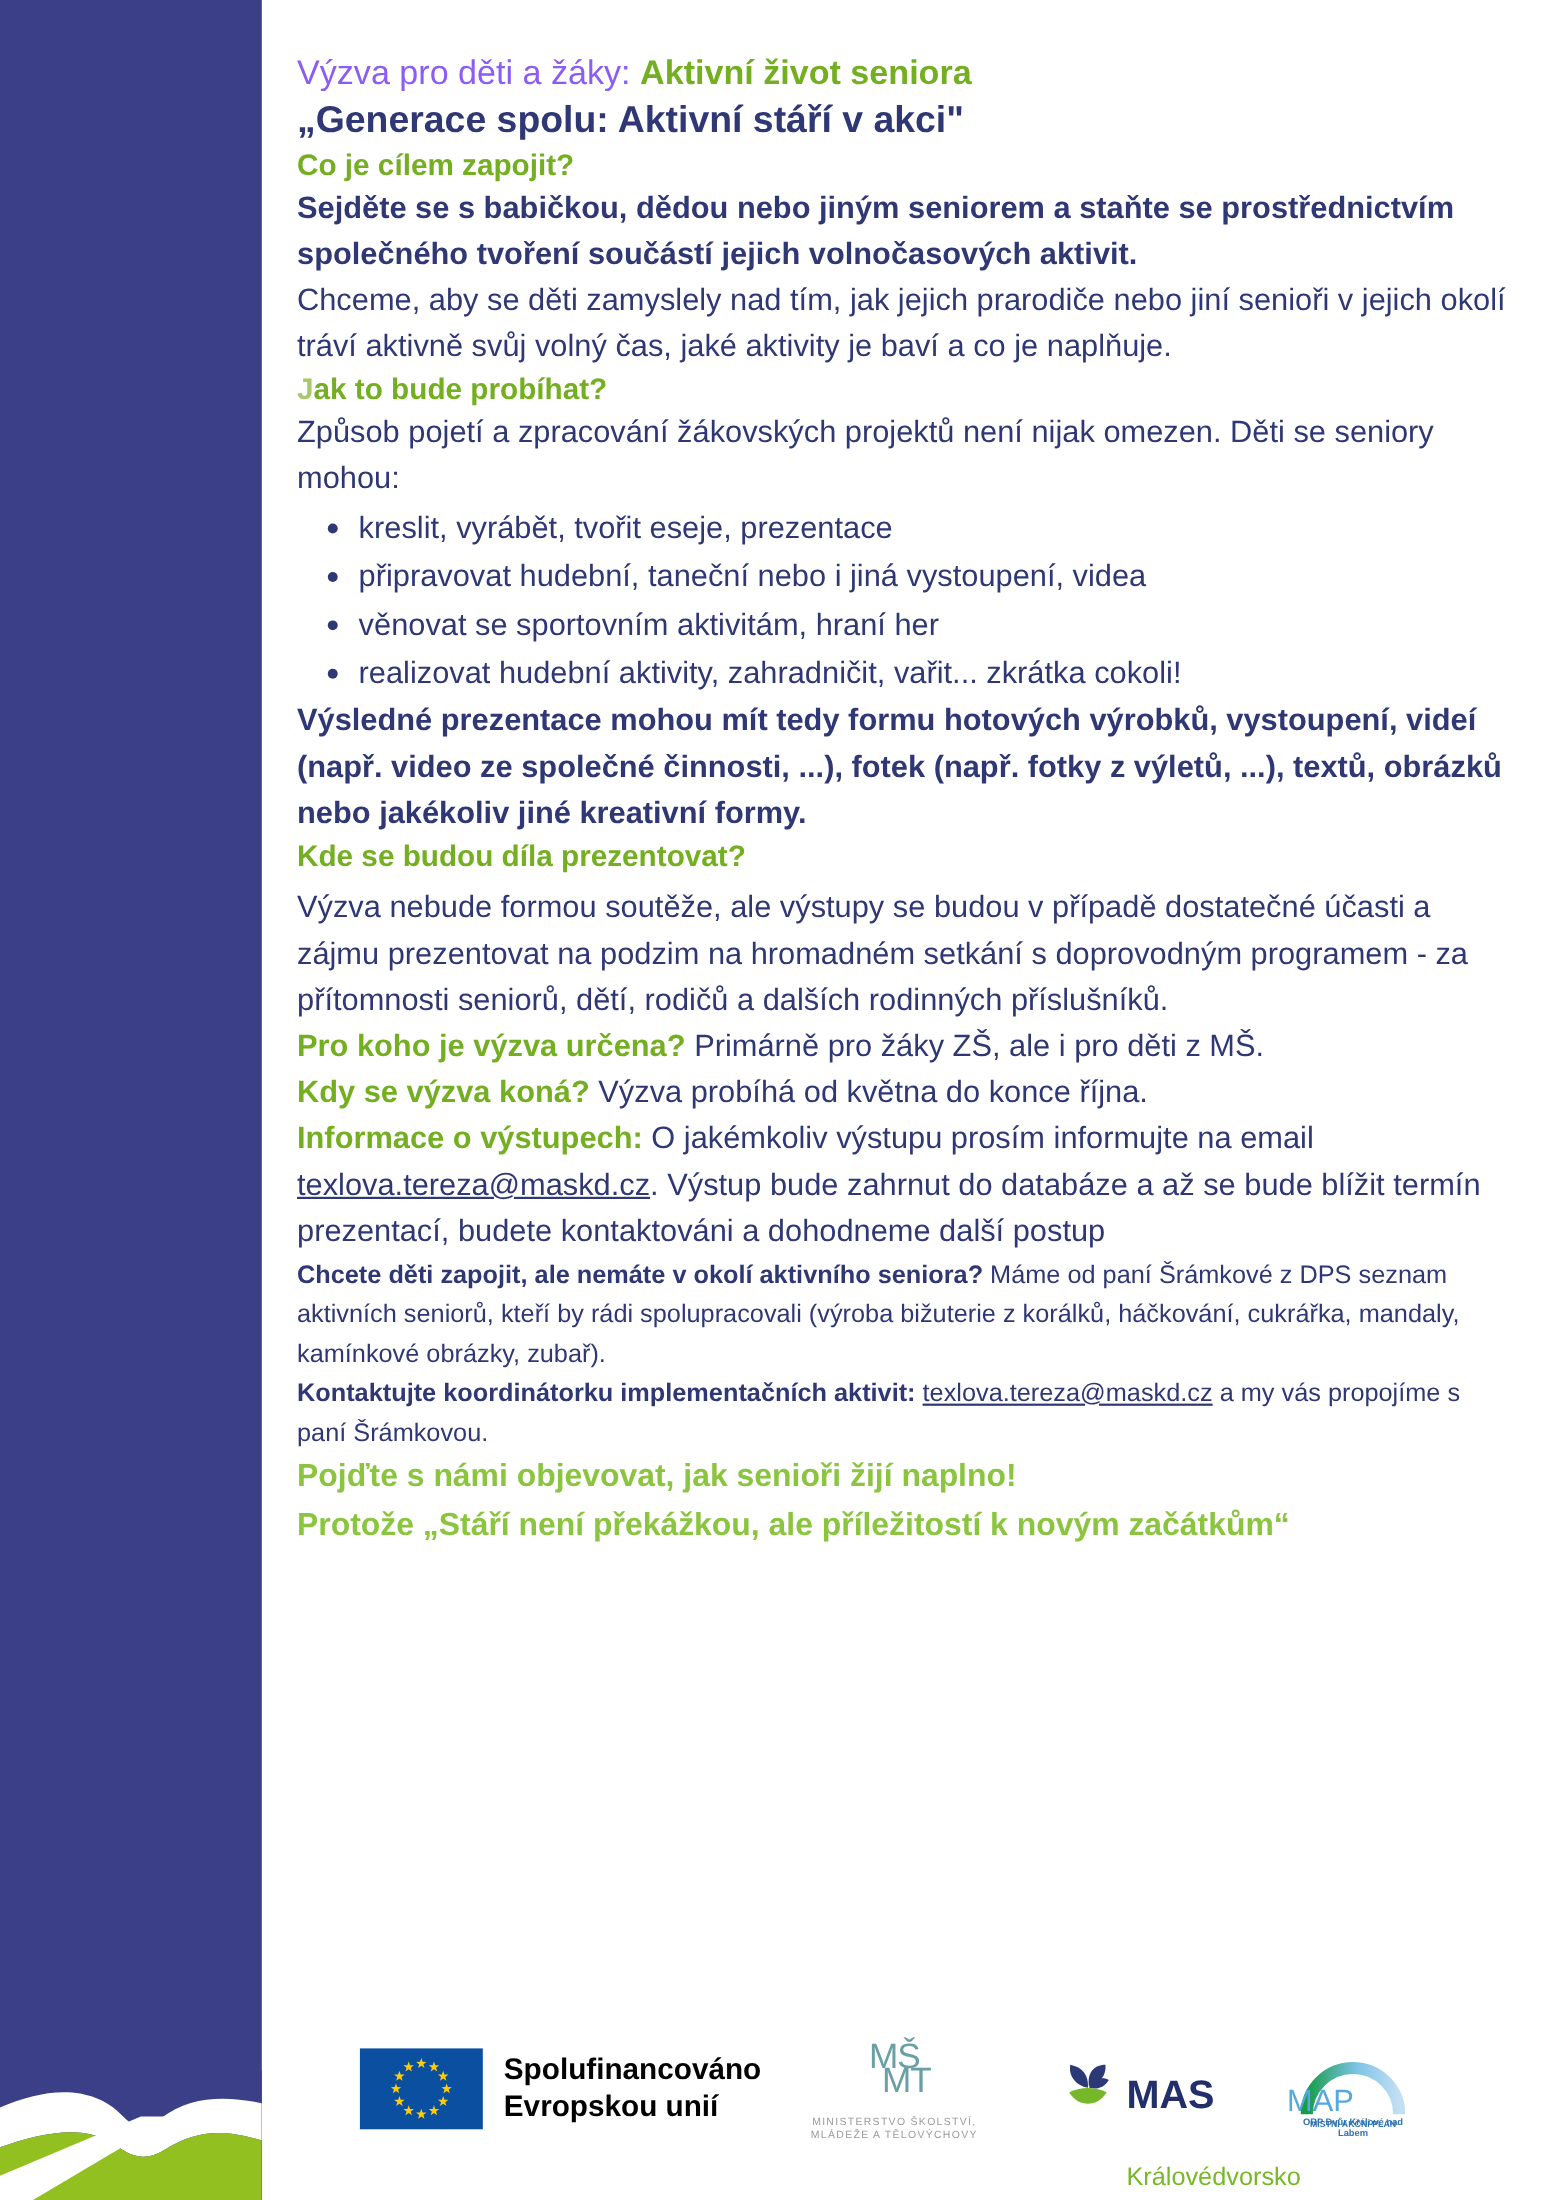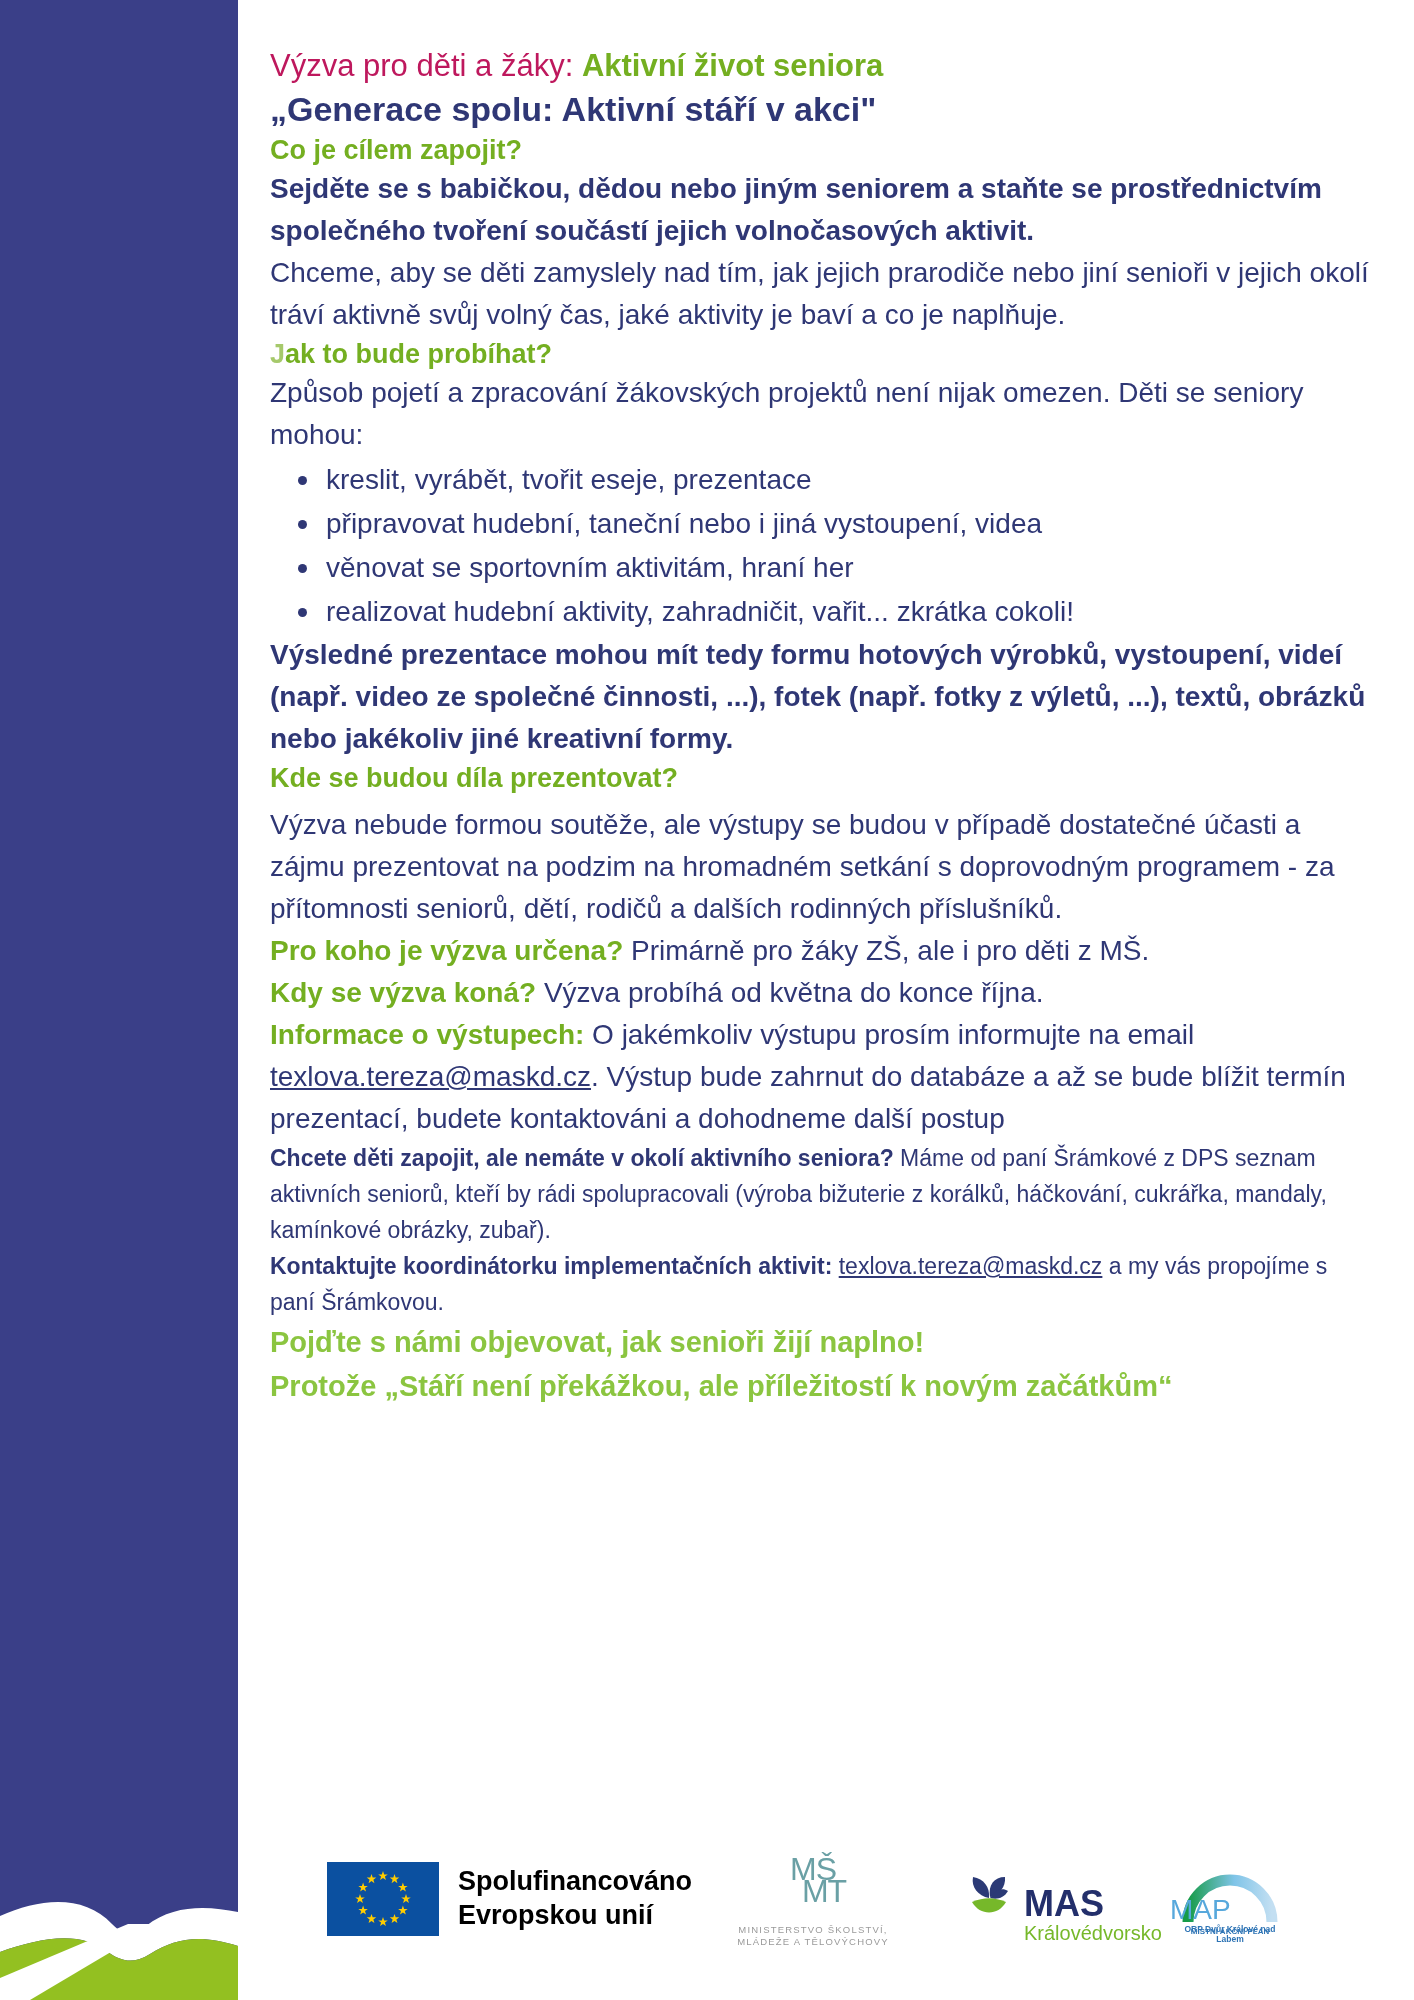--- a/index.html
+++ b/index.html
@@ -8,21 +8,21 @@
     background:#ffffff; color:#2f3775;
     font-family:"Liberation Sans", sans-serif;
   }
   .sidebar { position:absolute; left:0; top:0; width:238px; height:2000px; background:#3a3f88; }
   .sidebar-decor { position:absolute; left:0; bottom:0; width:238px; height:118px; }
 
   .content { position:absolute; left:270px; top:46px; width:1106px; }
   .content p { margin:0; }
 
   .t1 { font-size:31px; line-height:40px; }
-  .t1 .light { color:#be185d; }
+  .t1 .light { color:#8b5cf6; }
   .t1 .boldgreen { color:#74af21; font-weight:bold; }
   .t2 { font-size:34px; font-weight:bold; line-height:46px; color:#2f3775; }
 
   .h3 { color:#74af21; font-weight:bold; font-size:27px; line-height:36px; }
   .h3 .init-light { color:#a6c96b; font-weight:bold; }
   .mt-first { margin-top:16px; margin-bottom:8px; }
   .mt-sec   { margin-top:42px; margin-bottom:8px; }
   .mt-blk   { margin-top:44px; }
 
   .body-txt { font-size:28px; line-height:42px; }
@@ -51,21 +51,21 @@
 
   .msmt { position:absolute; left:728px; top:0px; width:170px; text-align:center; }
   .msmt-mono { color:#6aa0a5; font-size:32px; line-height:26px; letter-spacing:-1px; }
   .msmt-mono .l2 { display:block; margin-left:22px; margin-top:-4px; }
   .msmt-caption { margin-top:20px; color:#9a9a9a; font-size:9.5px; line-height:12px; letter-spacing:1.2px; }
 
   .mas { position:absolute; left:968px; top:16px; }
   .mas-icon { position:absolute; left:0; top:2px; width:42px; height:46px; }
   .mas-text { position:absolute; left:56px; top:16px; white-space:nowrap; }
   .mas-name { font-size:36px; line-height:32px; font-weight:bold; color:#232f6b; }
-  .mas-region { font-size:20px; line-height:26px; color:#76b82a; }
+  .mas-region { font-size:23px; line-height:26px; color:#76b82a;margin-top:45px; }
 
   .map { position:absolute; left:1170px; top:6px; width:120px; height:72px; }
   .map svg { position:absolute; left:8px; top:0; }
   .map-tagline { position:absolute; left:0; top:26px; width:120px; text-align:center; font-size:8px; font-weight:bold; color:#2e74b5;margin-top:39px; }
   .map-name { position:absolute; left:0; top:34px; width:120px; text-align:left; font-size:28px; line-height:28px; color:#57a8dc; }
   .map-caption { position:absolute; left:0; top:62px; width:120px; text-align:center; font-size:8.5px; font-weight:bold; color:#2e74b5; }
 </style>
 </head>
 <body>
 

